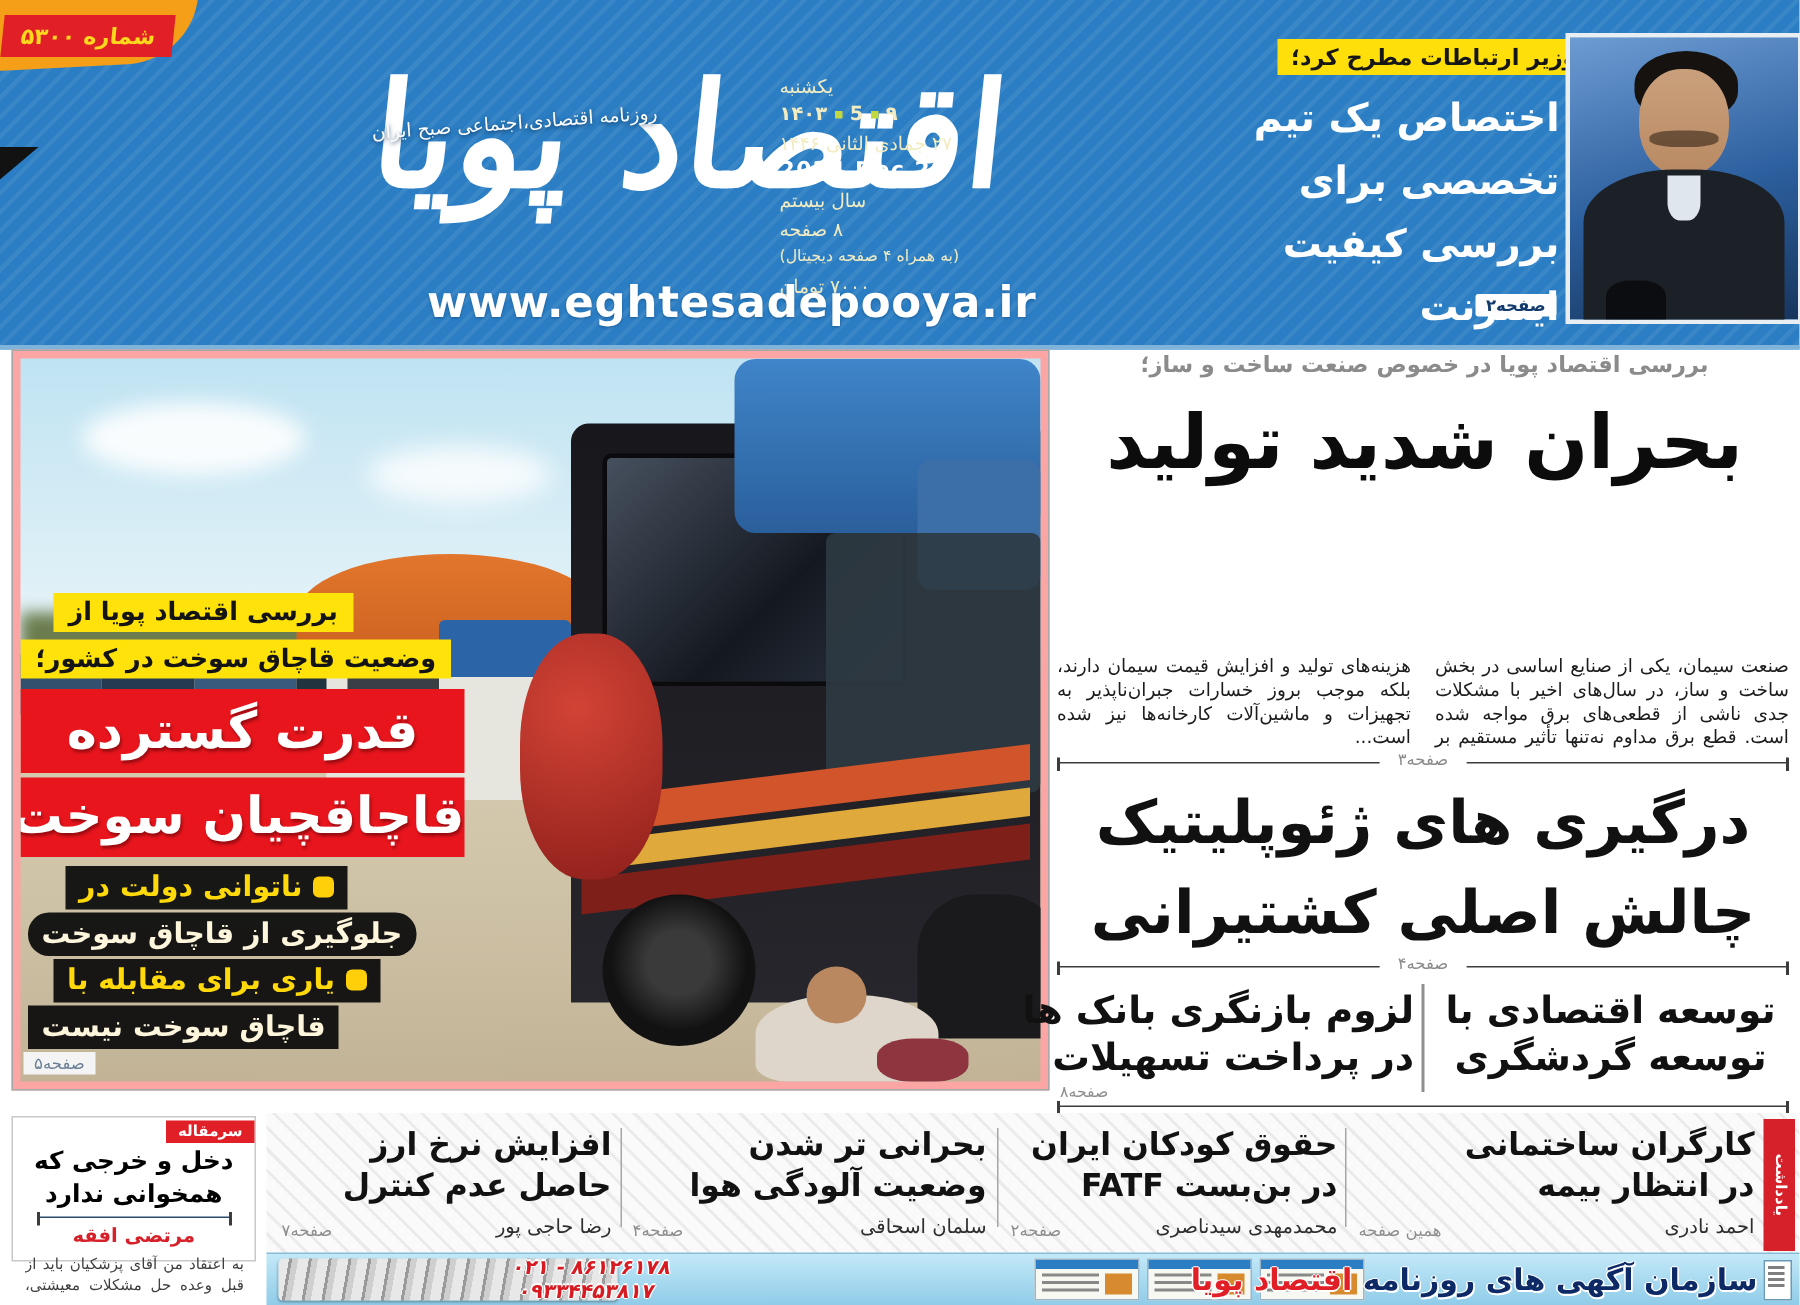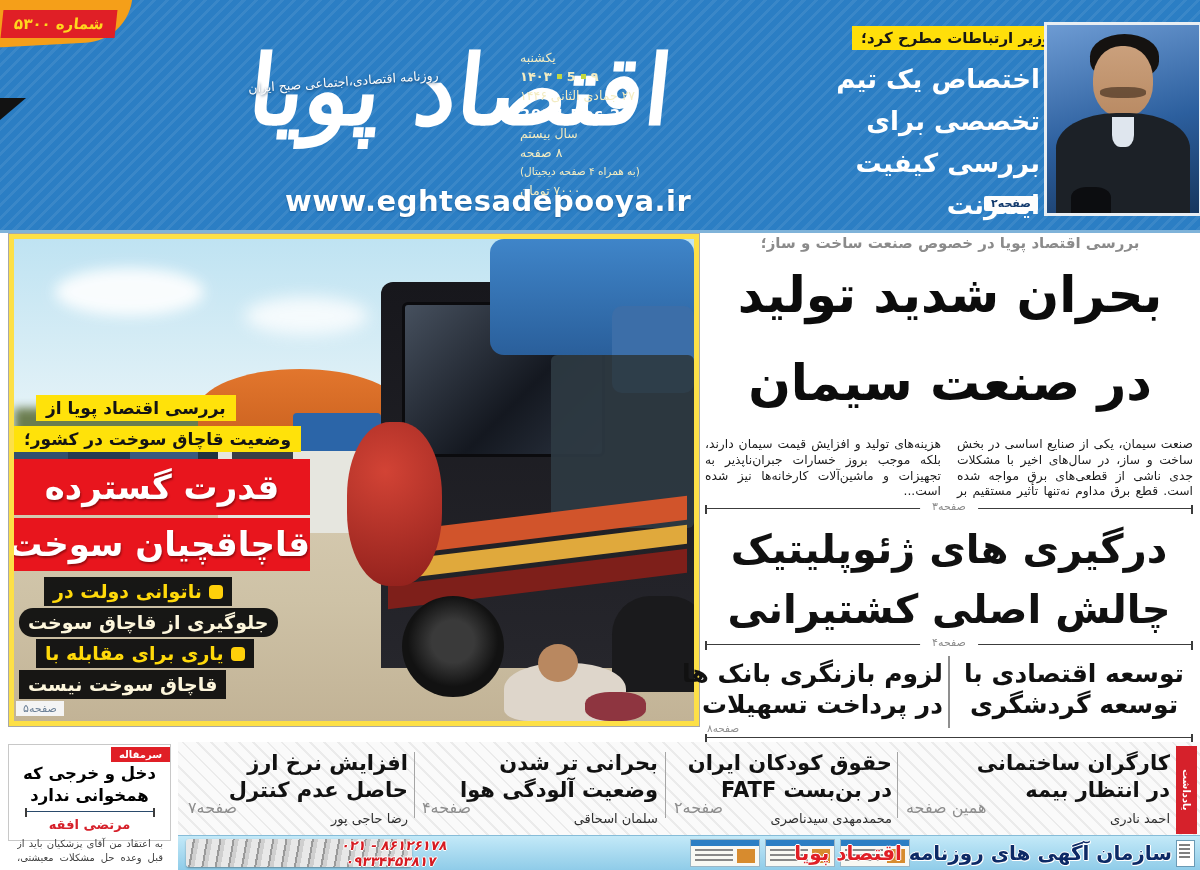--- a/index.html
+++ b/index.html
@@ -26,21 +26,21 @@
   #date-greg{color:#ffffff;font-weight:bold;font-size:14.5px;letter-spacing:1px;}
   #website{left:285px;top:184px;color:#fff;font-size:29px;font-weight:bold;direction:ltr;letter-spacing:.5px;text-shadow:0 1px 2px rgba(0,40,80,.4);}
   #top-kicker{left:852px;top:26px;background:#ffdf0a;color:#161616;font-weight:bold;font-size:15px;padding:3px 9px;}
   #top-title{left:826px;top:58px;width:214px;color:#fff;font-weight:bold;font-size:26px;line-height:42px;text-align:right;}
   #top-page-badge{left:984px;top:196px;background:#fdfdfd;color:#123a6d;font-size:11px;font-weight:bold;padding:1px 7px;border-radius:2px;}
   #minister-photo{left:1044px;top:22px;width:152px;height:188px;border:3px solid #e9eef2;
     background:linear-gradient(165deg,#6d9bd3 0%,#2c5f9e 55%,#17365e 100%);overflow:hidden;}
   .mp{position:absolute;}
 
   
-  #photo-frame{left:8px;top:233px;width:692px;height:494px;border:1.5px solid #a8a8a8;background:#fde047;padding:5px;box-sizing:border-box;}
+  #photo-frame{left:8px;top:233px;width:692px;height:494px;border:1.5px solid #a8a8a8;background:#fca5a5;padding:5px;box-sizing:border-box;}
   #photo-inner{position:relative;width:100%;height:100%;overflow:hidden;background:linear-gradient(#bfe3f2 0%,#e8f4f8 40%,#d8cdb4 46%,#cec2a6 75%,#c2b396 100%);}
   .ph{position:absolute;}
   .ybox{position:absolute;background:#ffe20a;color:#141414;font-weight:bold;font-size:17px;padding:3px 10px;white-space:nowrap;}
   .redband{position:absolute;left:0;width:296px;background:#e8151d;color:#fff;font-weight:bold;font-size:34px;line-height:54px;text-align:center;text-shadow:1px 2px 2px rgba(60,0,0,.45);white-space:nowrap;}
   .bbar{position:absolute;background:rgba(12,12,12,.94);font-weight:bold;font-size:19px;line-height:27px;padding:1px 9px;white-space:nowrap;color:#ffd90a;}
   .bbar.white{color:#fdf6dc;}
   .bdot{display:inline-block;width:14px;height:14px;background:#ffd00a;border-radius:4px;margin-left:7px;vertical-align:-1px;}
   .page-badge{position:absolute;background:#f4f4f4;color:#6b7f95;font-size:11px;padding:1px 7px;}
 
   
@@ -58,21 +58,21 @@
   .mini-page{position:absolute;font-size:10.5px;color:#909090;white-space:nowrap;}
 
   
   #hatch{left:178px;top:742px;width:1022px;height:93px;background:repeating-linear-gradient(45deg,#fafafa 0 8px,#ebebeb 8px 10px);}
   #notes-strip{left:1176px;top:746px;width:21px;height:88px;background:#d6212b;color:#fff;font-size:10px;font-weight:bold;
     writing-mode:vertical-rl;text-align:center;line-height:21px;}
   .tsep{position:absolute;top:752px;height:66px;width:1.2px;background:#a5a5a5;}
   .teaser{position:absolute;top:750px;height:80px;}
   .teaser .t1,.teaser .t2{font-weight:bold;font-size:21px;line-height:27px;color:#121212;text-align:right;padding-left:4px;white-space:nowrap;}
   .teaser .auth{font-size:13px;color:#2e2e2e;margin-top:7px;text-align:right;white-space:nowrap;}
-  .teaser .pg{position:absolute;left:4px;top:48px;font-size:16px;color:#8d8d8d;white-space:nowrap;}
+  .teaser .pg{position:absolute;left:4px;top:64px;font-size:11px;color:#8d8d8d;white-space:nowrap;}
 
   
   #editorial{left:8px;top:744px;width:163px;height:97px;background:#fff;border:1px solid #c8c8c8;box-sizing:border-box;}
   #editorial-badge{position:absolute;left:102px;top:2px;background:#e01f26;color:#fff;font-size:10px;font-weight:bold;padding:2px 8px;}
   #editorial-title{position:absolute;left:0;top:18px;width:100%;text-align:center;font-weight:bold;font-size:16.5px;line-height:22px;color:#000;}
   #editorial-author{position:absolute;left:0;top:72px;width:100%;text-align:center;color:#d6212b;font-weight:bold;font-size:13px;}
   #editorial-body{position:absolute;left:8px;top:92px;width:146px;height:28px;font-size:10px;line-height:14px;color:#3f3f3f;text-align:justify;overflow:hidden;}
 
   
   #banner{left:178px;top:835px;width:1022px;height:35px;background:linear-gradient(#c3e9f8,#8ecbe8);border-top:1px solid #86bcd8;overflow:hidden;}
@@ -180,21 +180,20 @@
       <div class="bbar white" style="left:5px;top:369px;border-radius:14px;"><span>جلوگیری از قاچاق سوخت</span></div>
       <div class="bbar" style="left:22px;top:400px;"><span class="bdot"></span><span>یاری برای مقابله با</span></div>
       <div class="bbar white" style="left:5px;top:431px;"><span>قاچاق سوخت نیست</span></div>
 
       <div class="page-badge" style="left:2px;top:462px;">صفحه۵</div>
     </div>
   </div>
 
   <div class="abs kicker-gray nowrap" style="left:705px;top:234px;width:490px;">بررسی اقتصاد پویا در خصوص صنعت ساخت و ساز؛</div>
   <div class="abs h1line" style="left:705px;top:252px;">بحران شدید تولید</div>
-  <div class="abs h1line" style="left:705px;top:340px;">در صنعت سیمان</div>
   <div id="lead-body" class="abs">صنعت سیمان، یکی از صنایع اساسی در بخش ساخت و ساز، در سال‌های اخیر با مشکلات جدی ناشی از قطعی‌های برق مواجه شده است. قطع برق مداوم نه‌تنها تأثیر مستقیم بر هزینه‌های تولید و افزایش قیمت سیمان دارند، بلکه موجب بروز خسارات جبران‌ناپذیر به تجهیزات و ماشین‌آلات کارخانه‌ها نیز شده است...</div>
   <div class="rule" style="left:705px;top:508px;width:488px;">
     <span class="lbl">صفحه۳</span>
   </div>
 
   <div class="abs h2line" style="left:705px;top:520px;">درگیری های ژئوپلیتیک</div>
   <div class="abs h2line" style="left:705px;top:580px;">چالش اصلی کشتیرانی</div>
   <div class="rule" style="left:705px;top:644px;width:488px;">
     <span class="lbl">صفحه۴</span>
   </div>

